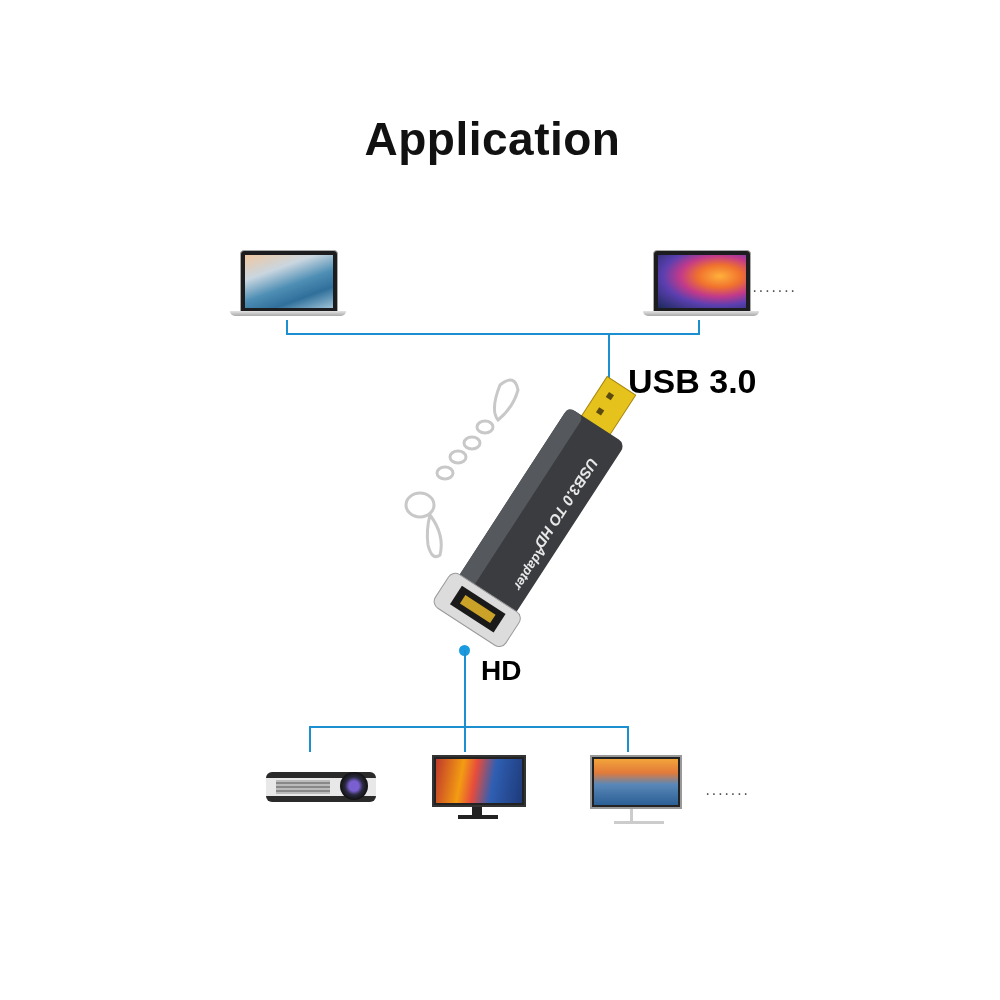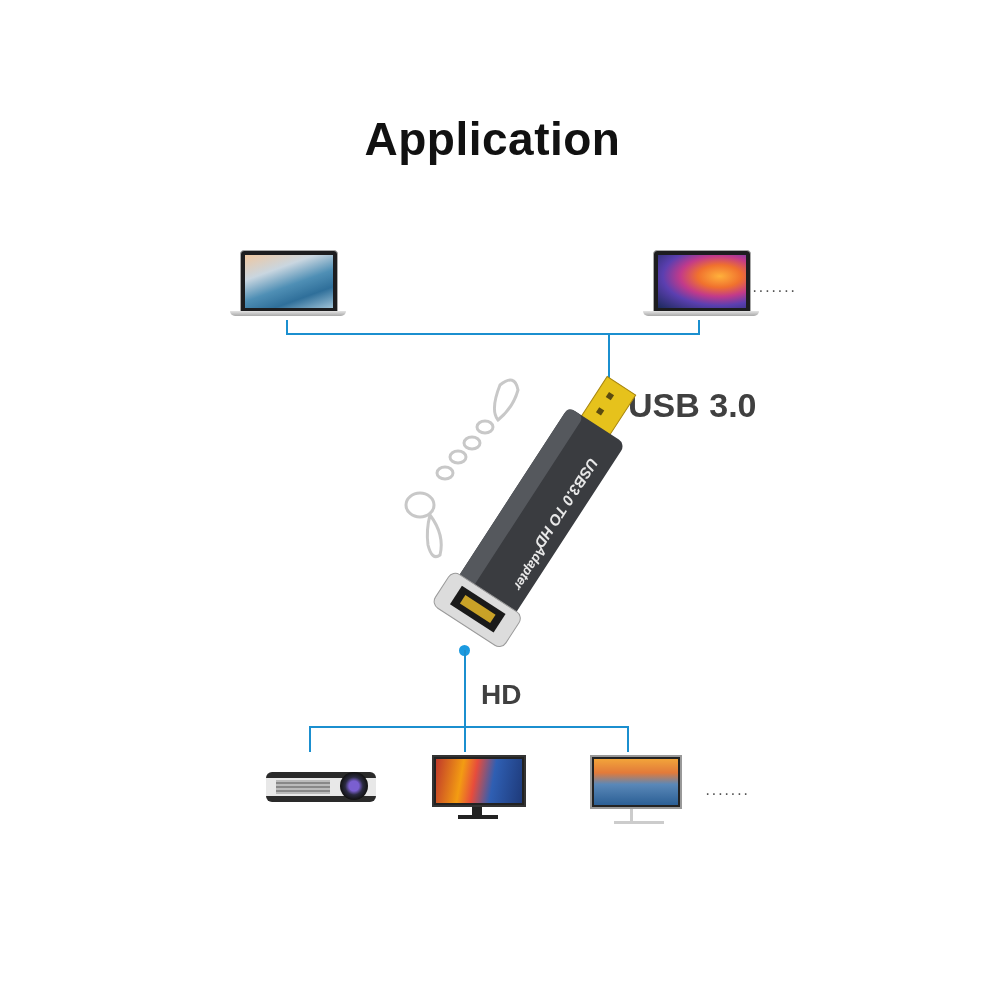--- a/index.html
+++ b/index.html
@@ -1,20 +1,20 @@
 <!DOCTYPE html>
 <html><head>
 <meta charset="utf-8">
 <style>
   html, body { margin:0; padding:0; background:#ffffff; }
   body { width:1000px; height:1000px; position:relative; overflow:hidden; font-family:"Liberation Sans", sans-serif; }
   .title { position:absolute; left:0; width:985px; top:112px; text-align:center; font-weight:bold; font-size:46px; color:#111; letter-spacing:0.5px; }
   .line { position:absolute; background:#1b8fcf; }
   .dot { position:absolute; width:11px; height:11px; border-radius:50%; background:#1b9ae0; }
-  .label { position:absolute; font-weight:bold; color:#404040;margin-top:24px; }
+  .label { position:absolute; font-weight:bold; color:#000000; }
   .dots { position:absolute; font-size:16px; color:#555; letter-spacing:1px; }
   .device { position:absolute; }
   
   .laptop .screen { position:absolute; left:10px; top:0; width:96px; height:60px; background:#1d1d1f; border-radius:4px 4px 0 0; border:1px solid #aaa; }
   .laptop .screen .img { position:absolute; left:4px; top:4px; right:4px; bottom:3px; }
   .laptop .base { position:absolute; left:0; top:61px; width:116px; height:5px; background:linear-gradient(#e4e4e4,#a9a9a9); border-radius:0 0 6px 6px; }
   
   .monitor .screen { position:absolute; left:0; top:0; background:#222; border:2px solid #333; }
   .monitor .screen .img { position:absolute; left:2px; top:2px; right:2px; bottom:2px; }
 </style>

